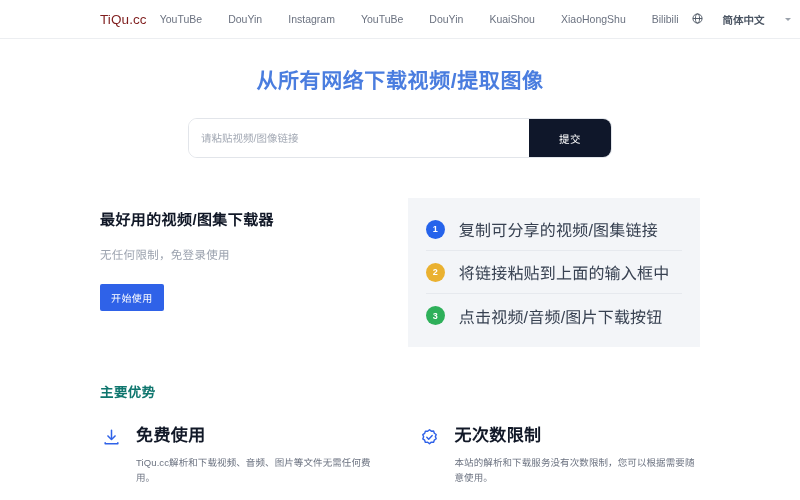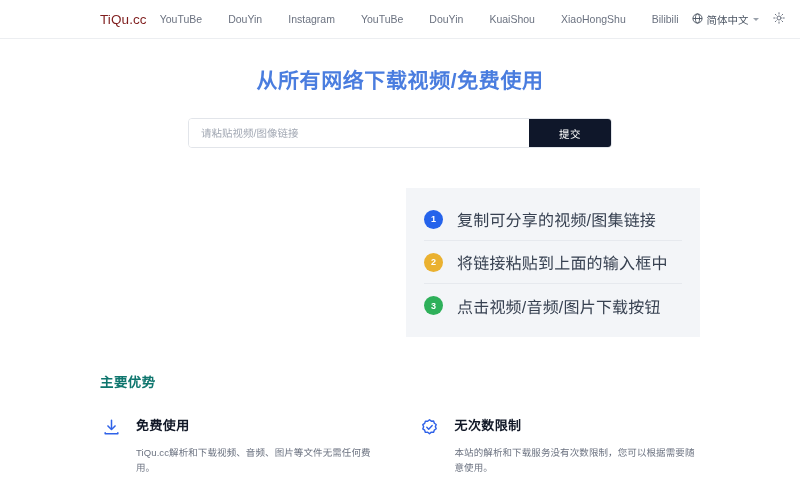--- a/index.html
+++ b/index.html
@@ -54,25 +54,26 @@
   }
   .header-right {
     margin-left: auto;
     display: flex;
     align-items: center;
     gap: 14px;
   }
   .lang {
     display: flex;
     align-items: center;
-    gap: 4px;
+    gap: 20px;
     font-size: 10.5px;
     color: #4b5563;
     cursor: pointer;
     white-space: nowrap;
+    font-weight: bold;
   }
   .lang-label { font-size: 10.5px; }
   .chev {
     width: 0; height: 0;
     border-left: 3px solid transparent;
     border-right: 3px solid transparent;
     border-top: 3.5px solid #9aa1ab;
     margin-top: 1px;
   }
   .icon-btn {
@@ -98,24 +99,24 @@
     margin-top: 16px;
     font-size: 10.5px;
     color: #6b7280;
     letter-spacing: .2px;
   }
 
   
   .search-wrap {
     margin: 24px auto 0;
     width: 424px;
-    height: 30px;
+    height: 40px;
     display: flex;
     border: 1px solid #e2e5ea;
-    border-radius: 4px;
+    border-radius: 9px;
     overflow: hidden;
     background: #fff;
   }
   .search-input {
     flex: 1;
     border: none;
     outline: none;
     font-size: 10.5px;
     padding: 0 12px;
     color: #374151;
@@ -232,21 +233,21 @@
     height: 22px;
     display: flex;
     align-items: center;
     justify-content: center;
     color: #2f62e8;
     margin-top: 1px;
   }
   .feature-title {
     grid-row: 1;
     grid-column: 2;
-    font-size: 13px;
+    font-size: 17px;
     font-weight: 700;
     color: #111827;
     letter-spacing: .4px;
     line-height: 22px;
   }
   .feature-desc {
     grid-row: 2;
     grid-column: 2;
     margin-top: 8px;
     font-size: 9.5px;
@@ -296,29 +297,34 @@
             <line x1="4.6" y1="19.4" x2="6.4" y2="17.6"></line>
             <line x1="17.6" y1="6.4" x2="19.4" y2="4.6"></line>
           </svg>
         </span>
       </div>
     </div>
   </div>
 </div>
 
 <section class="hero">
-  <h1>从所有网络下载视频/免费使用</h1>
+  <h1>从所有网络下载视频/提取图像</h1>
 
   <div class="search-wrap">
     <input class="search-input" type="text" placeholder="请粘贴视频/图像链接" style="">
     <button class="submit-btn">提交</button>
   </div>
 </section>
 
 <section class="mid">
+  <div class="mid-left">
+    <h2>最好用的视频/图集下载器</h2>
+    <div class="tagline">无任何限制，免登录使用</div>
+    <button class="start-btn">开始使用</button>
+  </div>
 
   <div class="steps">
     <div class="step">
       <span class="step-num" style="background:#2563eb">1</span>
       <span class="step-text">复制可分享的视频/图集链接</span>
     </div>
     <div class="step">
       <span class="step-num" style="background:#eab130">2</span>
       <span class="step-text">将链接粘贴到上面的输入框中</span>
     </div>

